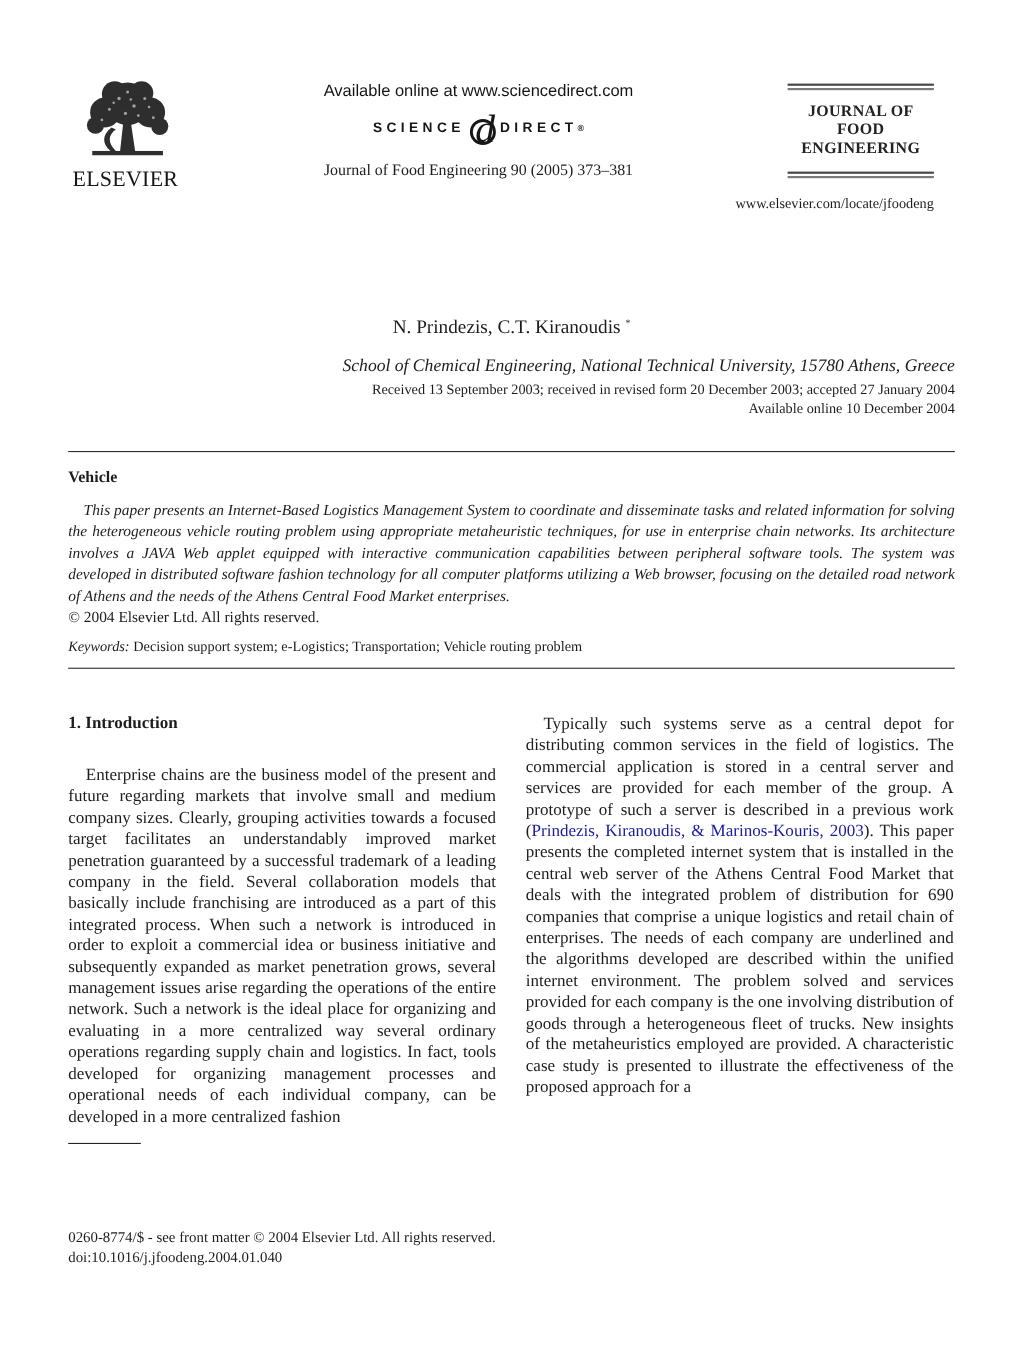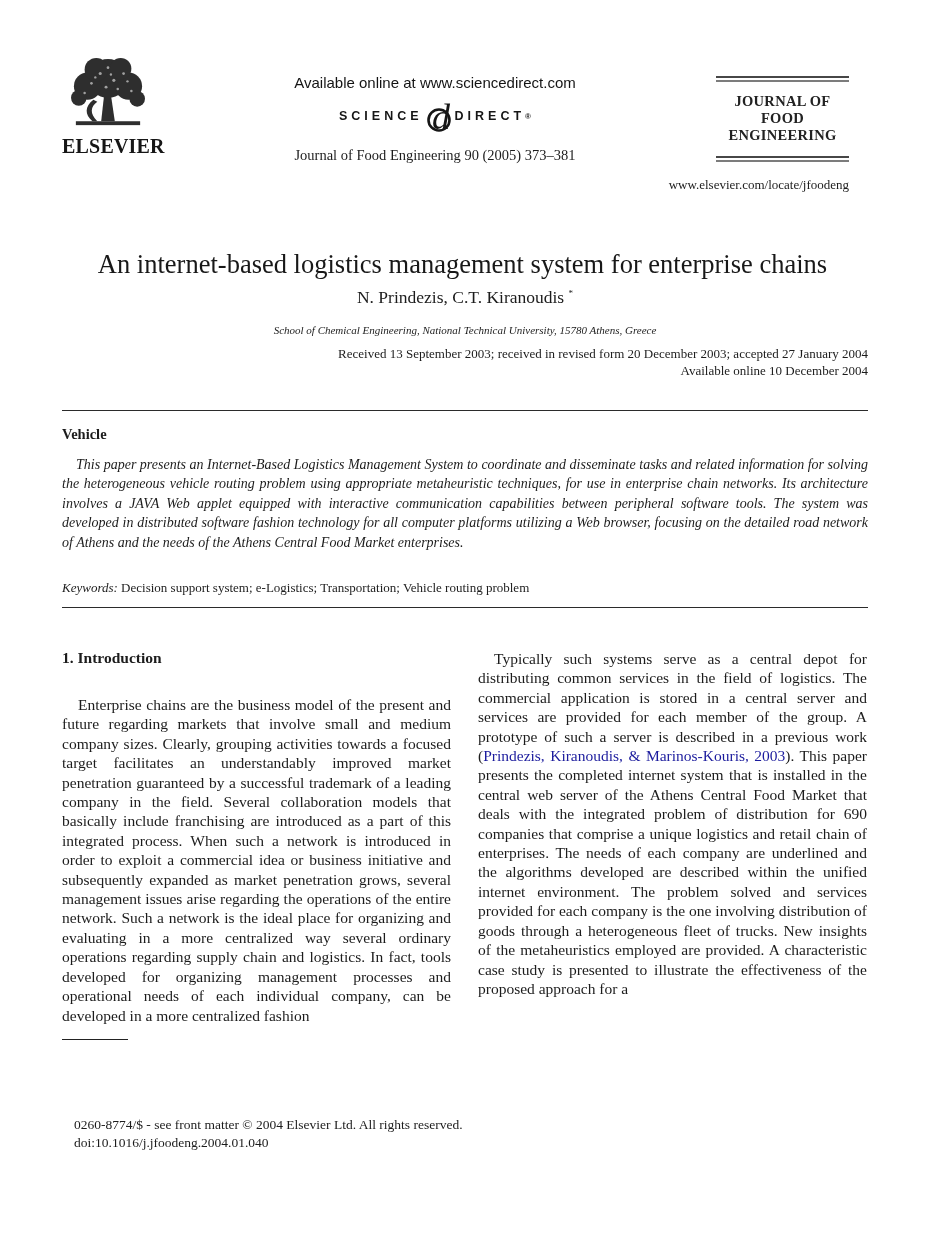--- a/index.html
+++ b/index.html
@@ -2,37 +2,37 @@
 <html><head>
 <meta charset="utf-8">
 <title>Journal Article Page</title>
 <style>
   html,body { margin:0; padding:0; background:#ffffff; }
   .page {
     position:relative; width:925px; height:1235px; background:#ffffff;
     font-family:"Liberation Serif", serif; color:#1c1c1c; overflow:hidden;
   }
   
-  .elsevier-logo { position:absolute; left:62px; top:56px; width:100px; text-align:left;font-weight:bold; }
+  .elsevier-logo { position:absolute; left:62px; top:72px; width:100px; text-align:right; }
   .elsevier-wordmark { font-size:20px; color:#161616; margin-top:1px; letter-spacing:0.2px; }
   .center-head { position:absolute; left:245px; top:74px; width:380px; text-align:center; }
   .avail { font-family:"Liberation Sans", sans-serif; font-size:15px; color:#141414; }
   .sd-logo { margin-top:6px; height:38px; display:flex; align-items:center; justify-content:center; }
   .sd-word { font-family:"Liberation Sans", sans-serif; font-weight:bold; font-size:12.5px; letter-spacing:4px; color:#161616; }
   .sd-reg { font-family:"Liberation Sans", sans-serif; font-weight:bold; font-size:8px; vertical-align:super; color:#161616; }
   .journal-ref { font-size:14.5px; margin-top:12px; color:#1c1c1c; }
   .journal-box { position:absolute; left:716px; top:76px; width:133px; text-align:center; }
   .double-rule { height:6px; box-sizing:border-box; border-top:2px solid #474747; border-bottom:2px solid #7c7c7c; }
   .journal-box-title { font-weight:bold; font-size:14.5px; line-height:17px; padding:11px 0 12px; letter-spacing:0.3px; color:#222; }
   .journal-box-title span { display:block; }
   .journal-url { position:absolute; top:177px; left:600px; width:249px; text-align:right; font-size:13px; }
   
   .title { position:absolute; top:231px; left:40px; width:845px; text-align:center; font-size:26.5px; font-weight:normal; color:#181818; }
   .authors { position:absolute; top:287px; left:62px; width:806px; text-align:center; font-size:17.5px; }
-  .affiliation { position:absolute; top:324px; left:62px; width:806px; text-align:center; font-style:italic; font-size:11px; }
+  .affiliation { position:absolute; top:324px; left:62px; width:806px; text-align:right; font-style:italic; font-size:16px; }
   .received { position:absolute; top:346px; left:62px; width:806px; text-align:right; font-size:13px; line-height:16.5px; }
   .rule { position:absolute; left:62px; width:806px; height:1px; background:#2b2b2b; }
   .rule1 { top:410px; }
   .rule2 { top:607px; }
   
   .abstract-heading { position:absolute; top:426px; left:62px; font-size:14.5px; font-weight:bold; }
   .abstract-body { position:absolute; top:455px; left:62px; width:806px; font-size:14px; line-height:19.4px; text-align:justify; }
   .abstract-body p { margin:0; }
   .ind-sm { text-indent:14px;font-style:italic; }
   .keywords { position:absolute; top:580px; left:62px; width:806px; font-size:13px; }
@@ -43,21 +43,21 @@
   .section-heading { font-size:15.5px; font-weight:bold; margin:0 0 28px 0; }
   .body-par { font-size:15.5px; line-height:19.4px; text-align:justify; margin:0; }
   .ind { text-indent:16px; }
   .link { color:#1b1b9d; cursor:pointer; }
   
   .footnote { position:absolute; top:1039px; left:62px; width:392px; font-size:13.5px; line-height:18px; }
   .fn-rule { width:66px; height:1px; background:#222; margin-bottom:8px; }
   .footnote p { margin:0; text-indent:14px; text-align:justify; }
   .fn-label { font-style:italic; }
   sup { font-size:9px; }
-  .footer { position:absolute; top:1116px; left:62px; width:420px; font-size:13.5px; line-height:17.5px;margin-left:12px; }
+  .footer { position:absolute; top:1116px; left:62px; width:420px; font-size:13.5px; line-height:17.5px; }
   .footer div { margin:0; }
 </style>
 </head>
 <body>
 
 <div class="page">
 
   <div class="elsevier-logo">
     <svg width="92" height="74" viewBox="0 0 92 76">
       <g fill="#2e2e2e">
@@ -108,36 +108,36 @@
     <div class="double-rule"></div>
     <div class="journal-box-title">
       <span>JOURNAL OF</span>
       <span>FOOD</span>
       <span>ENGINEERING</span>
     </div>
     <div class="double-rule"></div>
   </div>
   <div class="journal-url">www.elsevier.com/locate/jfoodeng</div>
 
-  <h1 class="title">An internet-based logistics management system for enterprise chains</h1>
   <div class="authors">
     <span>N. Prindezis, C.T. Kiranoudis</span>
     <sup>*</sup>
   </div>
   <div class="affiliation">School of Chemical Engineering, National Technical University, 15780 Athens, Greece</div>
   <div class="received">
     <div>Received 13 September 2003; received in revised form 20 December 2003; accepted 27 January 2004</div>
     <div>Available online 10 December 2004</div>
   </div>
 
   <div class="rule rule1"></div>
 
   <div class="abstract-heading">Vehicle</div>
   <div class="abstract-body">
     <p class="ind-sm">This paper presents an Internet-Based Logistics Management System to coordinate and disseminate tasks and related information for solving the heterogeneous vehicle routing problem using appropriate metaheuristic techniques, for use in enterprise chain networks. Its architecture involves a JAVA Web applet equipped with interactive communication capabilities between peripheral software tools. The system was developed in distributed software fashion technology for all computer platforms utilizing a Web browser, focusing on the detailed road network of Athens and the needs of the Athens Central Food Market enterprises.</p>
+    <p>© 2004 Elsevier Ltd. All rights reserved.</p>
   </div>
   <div class="keywords">
     <span class="kw-label">Keywords:</span>
     <span> </span>
     <span>Decision support system; e-Logistics; Transportation; Vehicle routing problem</span>
   </div>
 
   <div class="rule rule2"></div>
 
   <div class="col-left">

